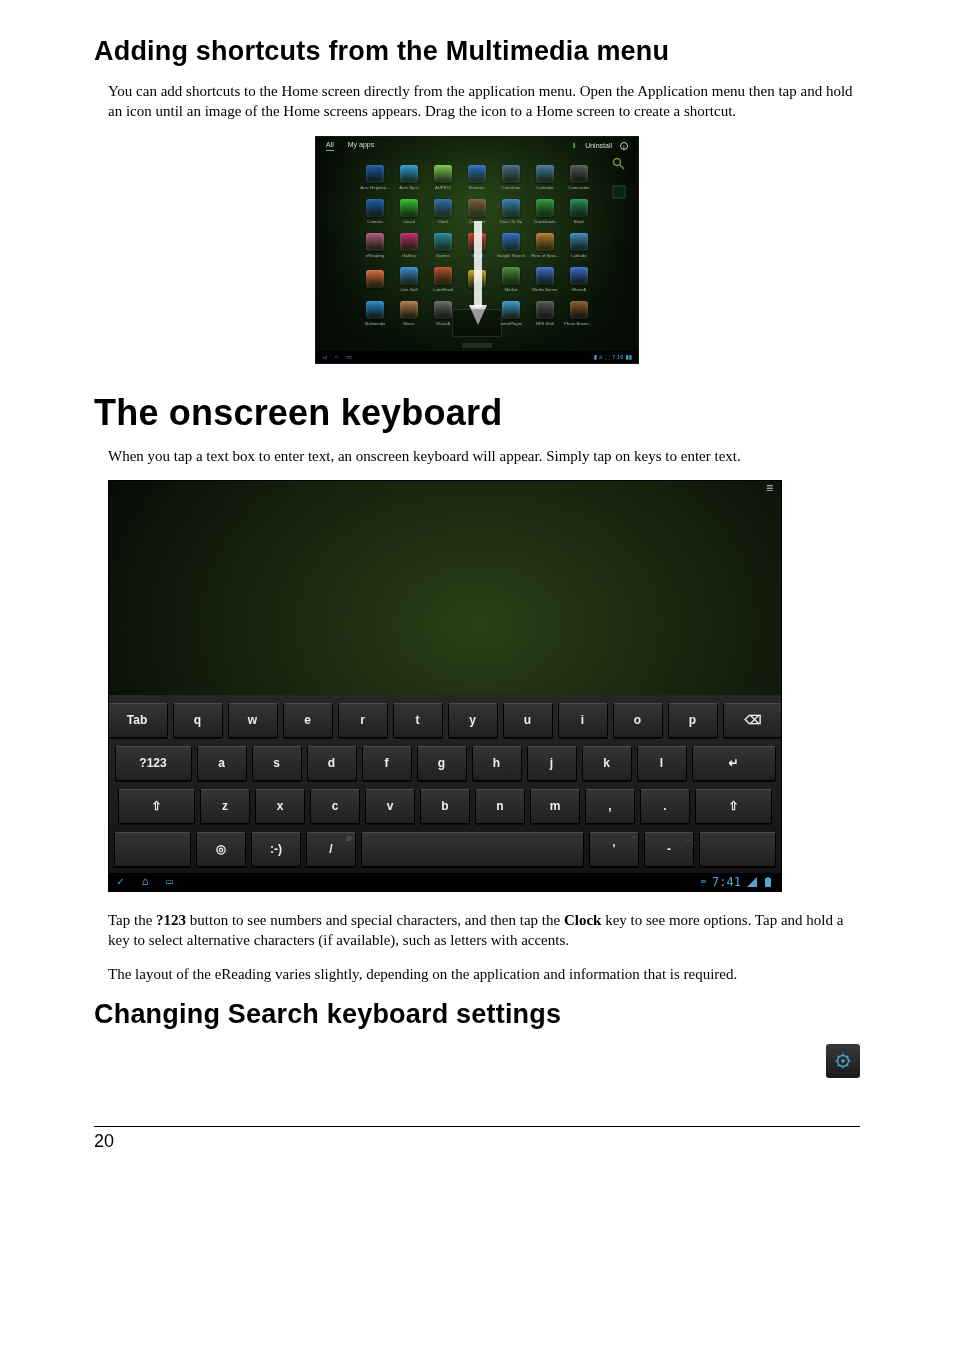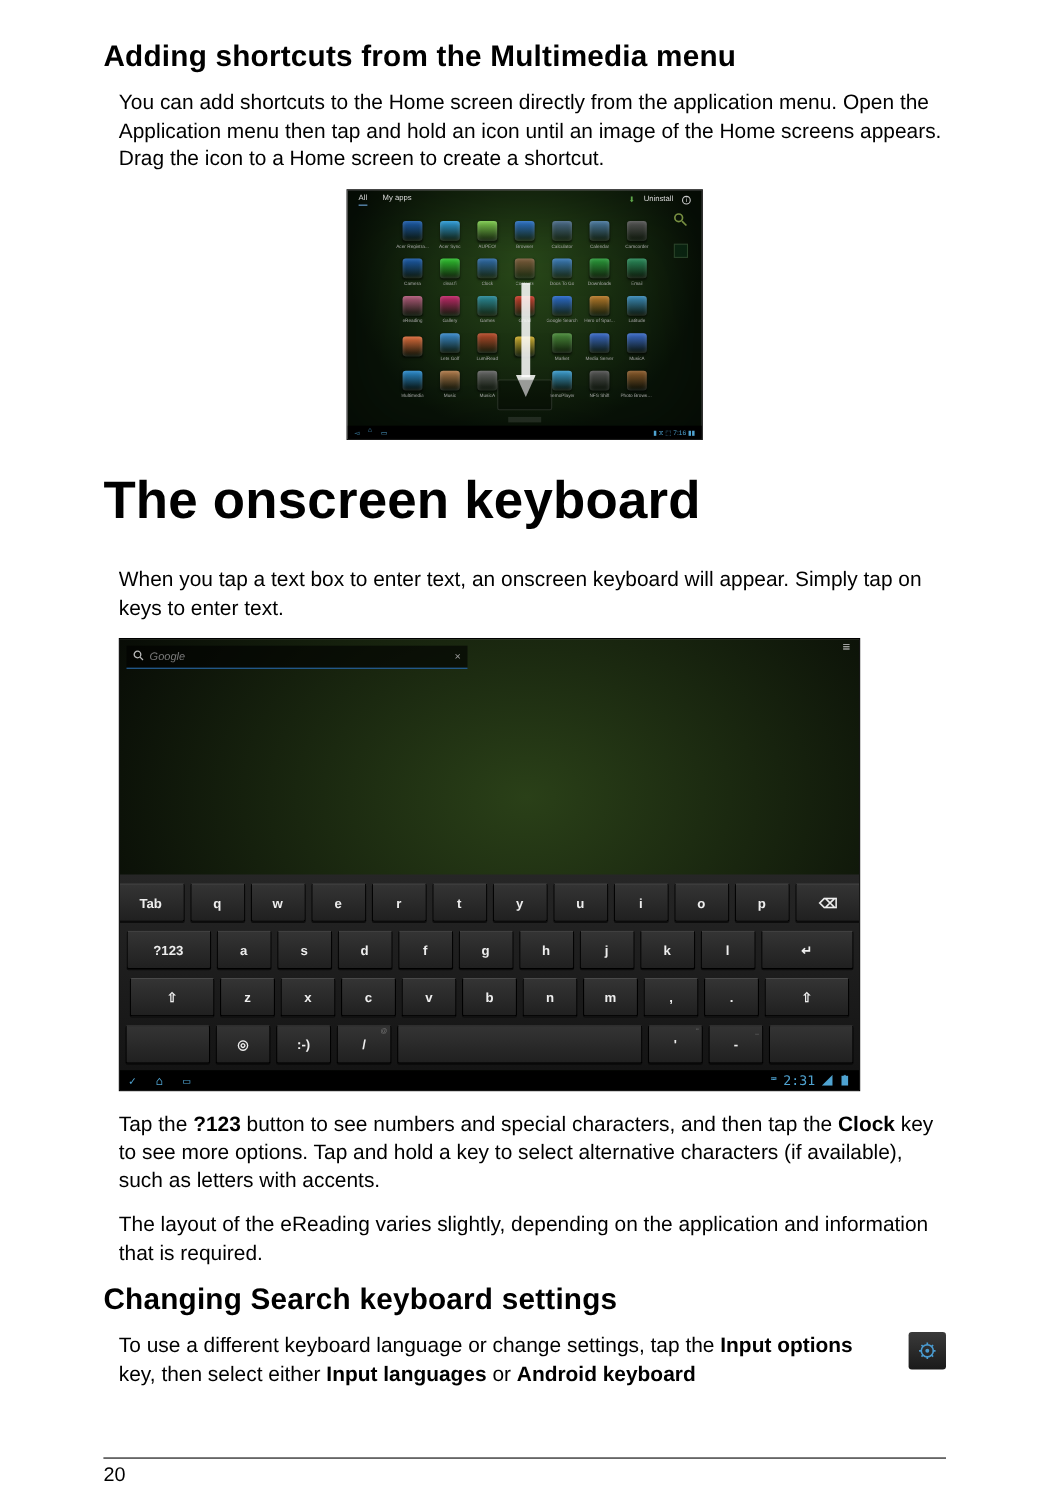--- a/index.html
+++ b/index.html
@@ -10,30 +10,30 @@
       width: 954px;
       padding: 36px 94px 24px 94px;
     }
     h2 {
       font-size: 27px;
       font-weight: 600;
       margin-bottom: 14px;
       letter-spacing: 0.2px;
     }
     h1 {
-      font-size: 48px;
+      font-size: 36px;
       font-weight: 600;
-      margin: 28px 0 32px 0;
+      margin: 28px 0 12px 0;
       letter-spacing: 0.2px;
     }
     p.body {
-      font-size: 19px;
+      font-size: 15px;
       line-height: 1.35;
       margin: 0 0 14px 14px;
-      font-family: Liberation Sans, sans-serif;
+      font-family: Liberation Serif, serif;
     }
     .bold { font-weight: 700; }
 
     
     .app-screenshot {
       width: 324px;
       height: 228px;
       margin: 6px auto 10px auto;
       background: radial-gradient(ellipse at 50% 30%, #2a4a1a, #091408 70%);
       border: 1px solid #1a1a1a;
@@ -440,30 +440,20 @@
       <span>7:16</span>
       <span> ▮▮</span>
     </div>
   </div>
 </div>
 
 <h1>The onscreen keyboard</h1>
 <p class="body">When you tap a text box to enter text, an onscreen keyboard will appear. Simply tap on keys to enter text.</p>
 
 <div class="kb-screenshot">
-  <div class="kb-search">
-    <span class="mag">
-      <svg width="10" height="10" viewBox="0 0 10 10">
-          <circle cx="4" cy="4" r="3" fill="none" stroke="#bbb" stroke-width="1.2"></circle>
-          <line x1="6.4" y1="6.4" x2="9" y2="9" stroke="#bbb" stroke-width="1.2"></line>
-        </svg>
-    </span>
-    <span class="ghost">Google</span>
-    <span class="x">×</span>
-  </div>
   <div class="kb-top-menu">≡</div>
 
   <div class="kb-keyboard">
     <div class="kb-row" id="kbr1">
         <div class="kb-key w15">Tab</div>
         <div class="kb-key w1">q</div>
         <div class="kb-key w1">w</div>
         <div class="kb-key w1">e</div>
         <div class="kb-key w1">r</div>
         <div class="kb-key w1">t</div>
@@ -513,21 +503,21 @@
   </div>
 
   <div class="kb-status">
     <div class="sl">
       <span>✓</span>
       <span>⌂</span>
       <span>▭</span>
     </div>
     <div class="sr">
       <span style="font-size:9px">⌨</span>
-      <span>2:31</span>
+      <span>7:41</span>
       <svg class="kb-sig" viewBox="0 0 10 10">
           <polygon points="0,10 10,10 10,0" fill="#4fa3d1"></polygon>
         </svg>
       <svg class="kb-sig" viewBox="0 0 6 10">
           <rect x="0" y="1" width="6" height="9" fill="#4fa3d1"></rect>
           <rect x="2" y="0" width="2" height="1" fill="#4fa3d1"></rect>
         </svg>
     </div>
   </div>
 </div>
@@ -548,18 +538,15 @@
           <line x1="8" y1="13" x2="8" y2="15.5"></line>
         <line x1="0.5" y1="8" x2="3" y2="8"></line>
           <line x1="13" y1="8" x2="15.5" y2="8"></line>
         <line x1="2.7" y1="2.7" x2="4.4" y2="4.4"></line>
           <line x1="11.6" y1="11.6" x2="13.3" y2="13.3"></line>
         <line x1="13.3" y1="2.7" x2="11.6" y2="4.4"></line>
           <line x1="4.4" y1="11.6" x2="2.7" y2="13.3"></line>
       </g>
     </svg>
   </div>
-  <p class="body" style="margin-right:50px">
-    <span>To use a different keyboard language or change settings, tap the </span><span class="bold">Input options</span><span> key, then select either </span><span class="bold">Input languages</span><span> or </span><span class="bold">Android keyboard</span>
-  </p>
 </div>
 
 <div class="footer">20</div>
 
 </body></html>

